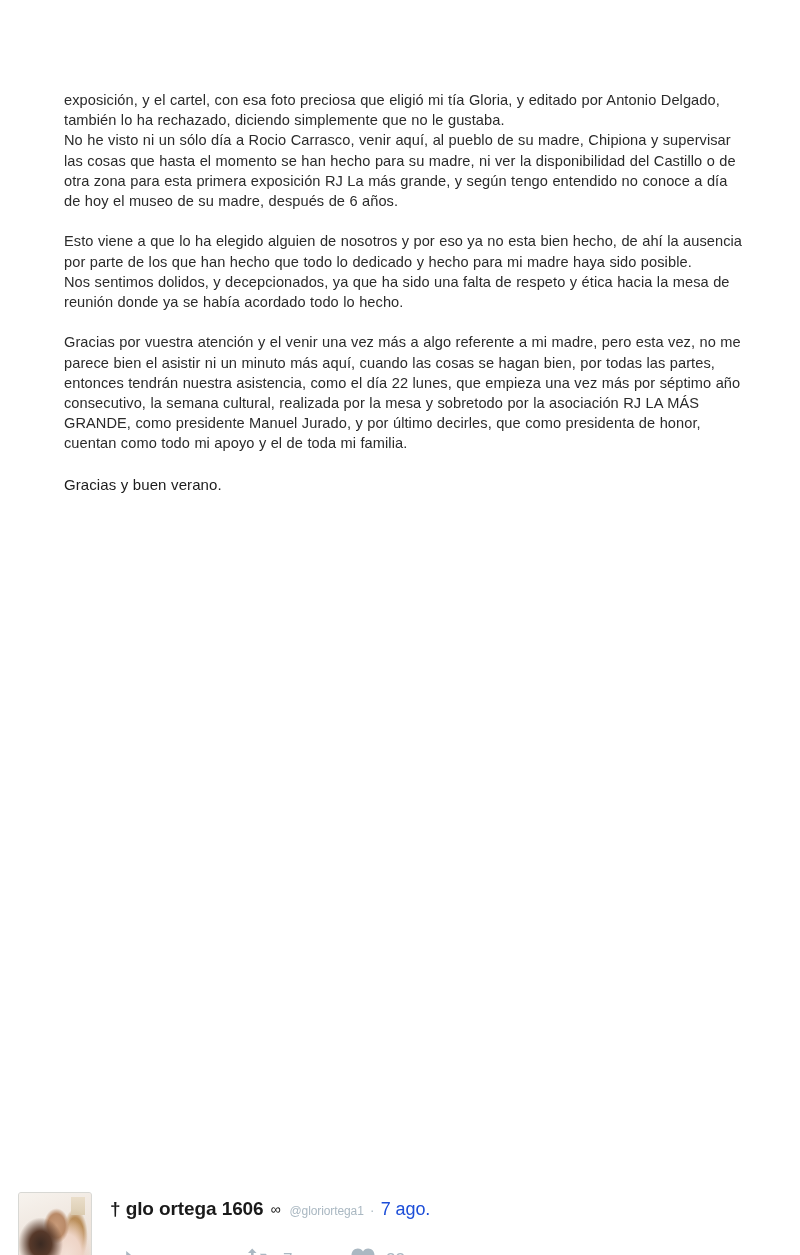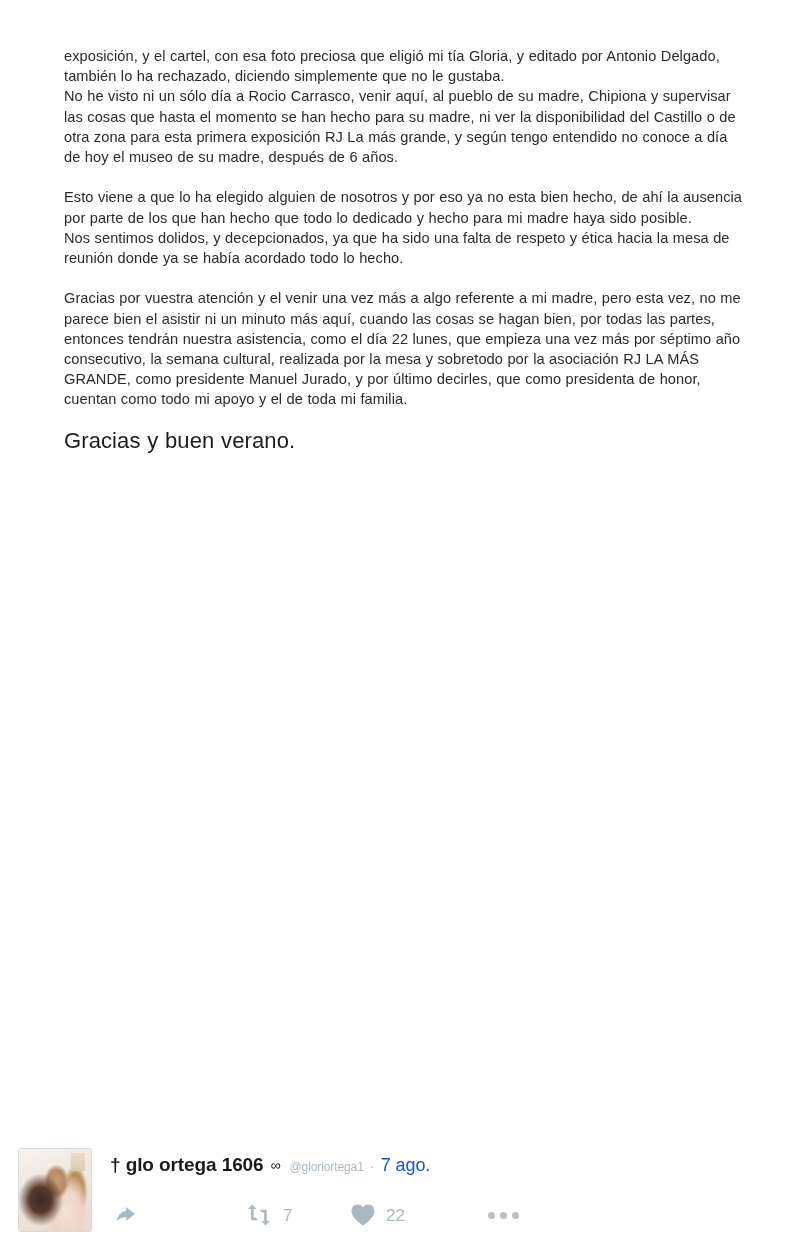--- a/index.html
+++ b/index.html
@@ -17,20 +17,21 @@
     overflow: hidden;
     position: relative;
   }
 
   #screenshot {
     position: relative;
     width: 800px;
     height: 1196px;
     background: #ffffff;
     box-sizing: border-box;
+    margin-top: 44px;
   }
 
   
   .tweet-body {
     position: absolute;
     left: 64px;
     top: 46px;
     width: 682px;
   }
 
@@ -42,21 +43,21 @@
     letter-spacing: 0.005em;
     text-align: left;
     word-spacing: 0.02em;
   }
   .para + .para {
     margin-top: 20.2px;
   }
 
   .closing {
     margin-top: 40px;
-    font-size: 22px;
+    font-size: 15px;
     line-height: 22px;
     color: #1c1c1c;
   }
 
   
   .tweet-footer {
     position: absolute;
     left: 0;
     top: 1140px;
     width: 800px;

